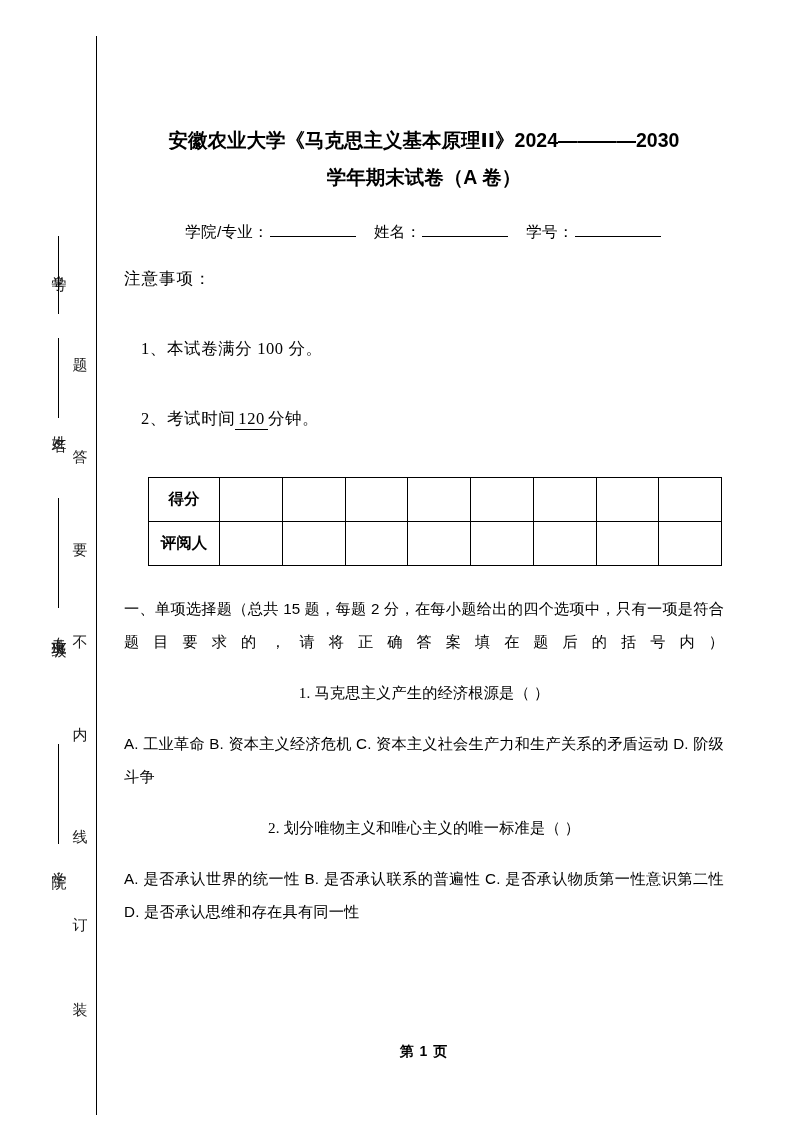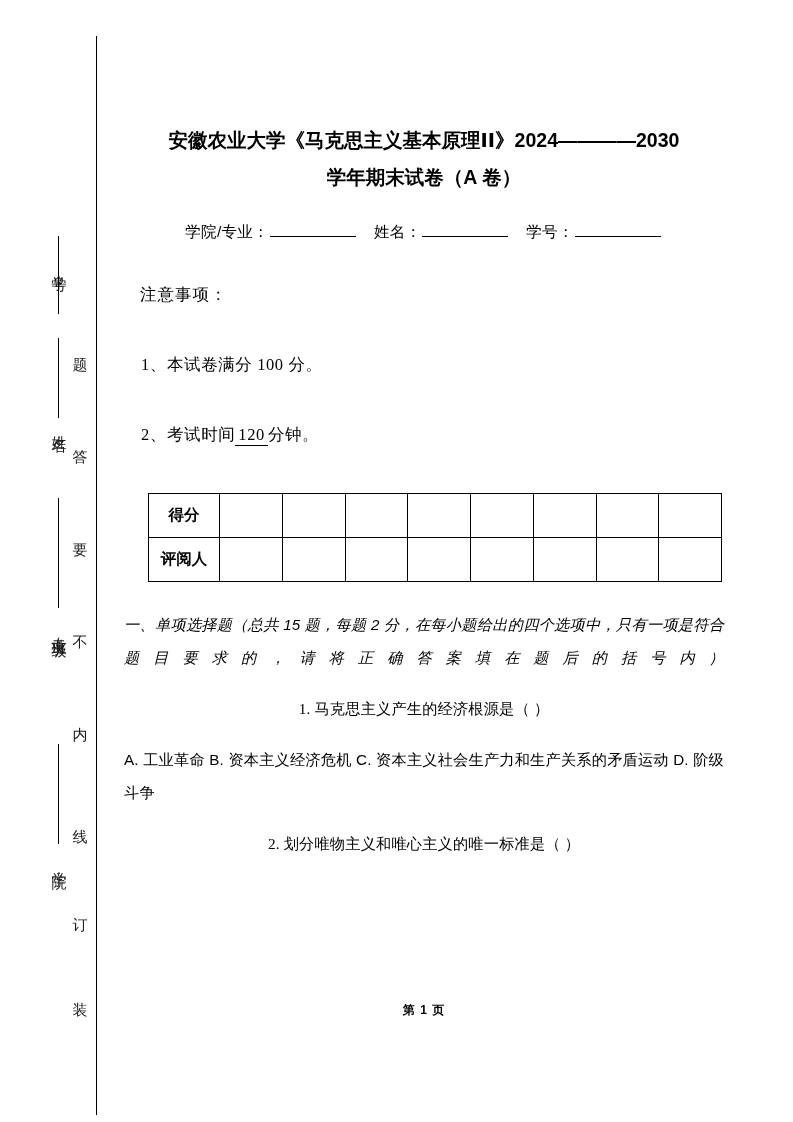--- a/index.html
+++ b/index.html
@@ -115,21 +115,21 @@
     display: inline-block;
     border-bottom: 1.4px solid #000;
     width: 86px;
     height: 14px;
     margin: 0 2px 0 1px;
     vertical-align: baseline;
   }
   .id-line .gap { display: inline-block; width: 16px; }
 
   .notice-head {
-    margin: 16px;
+    margin: 0;
     padding-top: 25px;
     font-size: 16.5px;
     letter-spacing: 1px;
   }
   .notice-item {
     margin: 17px;
     padding-top: 31px;
     font-size: 16.5px;
     letter-spacing: 0.6px;
   }
@@ -166,21 +166,20 @@
   
   .section-head {
     margin: 0;
     padding-top: 26px;
     font-family: "Liberation Sans", "DejaVu Sans", sans-serif;
     font-size: 15.2px;
     line-height: 33px;
     text-align: justify;
     text-align-last: justify;
     letter-spacing: 0px;
-    font-style: italic;
   }
   .q-stem {
     margin: 0;
     padding-top: 18px;
     font-family: Liberation Serif, serif;
     font-size: 15.2px;
     line-height: 33px;
     letter-spacing: 0.2px;
     text-align: center;
   }
@@ -191,25 +190,25 @@
     font-size: 15.2px;
     line-height: 33px;
     letter-spacing: 0.2px;
     text-align: justify;
   }
 
   
   .page-footer {
     position: absolute;
     left: 0;
-    top: 1002px;
+    top: 1043px;
     width: 600px;
     text-align: center;
     font-family: "Liberation Sans", "DejaVu Sans", sans-serif;
-    font-size: 12px;
+    font-size: 14px;
     font-weight: bold;
     letter-spacing: 1px;
   }
 </style>
 </head>
 <body>
 
 <div id="left-margin">
 
   <div class="margin-rule"></div>
@@ -284,16 +283,17 @@
     </tbody>
       </table>
   </div>
 
   <p class="section-head">一、单项选择题（总共 15 题，每题 2 分，在每小题给出的四个选项中，只有一项是符合题目要求的，请将正确答案填在题后的括号内）</p>
 
   <p class="q-stem">1. 马克思主义产生的经济根源是（   ）</p>
   <p class="q-options">A. 工业革命   B. 资本主义经济危机   C. 资本主义社会生产力和生产关系的矛盾运动   D. 阶级斗争</p>
 
   <p class="q-stem">2. 划分唯物主义和唯心主义的唯一标准是（   ）</p>
+  <p class="q-options">A. 是否承认世界的统一性   B. 是否承认联系的普遍性   C. 是否承认物质第一性意识第二性   D. 是否承认思维和存在具有同一性</p>
 
   <div class="page-footer">第 1 页</div>
 
 </div>
 
 </body></html>

